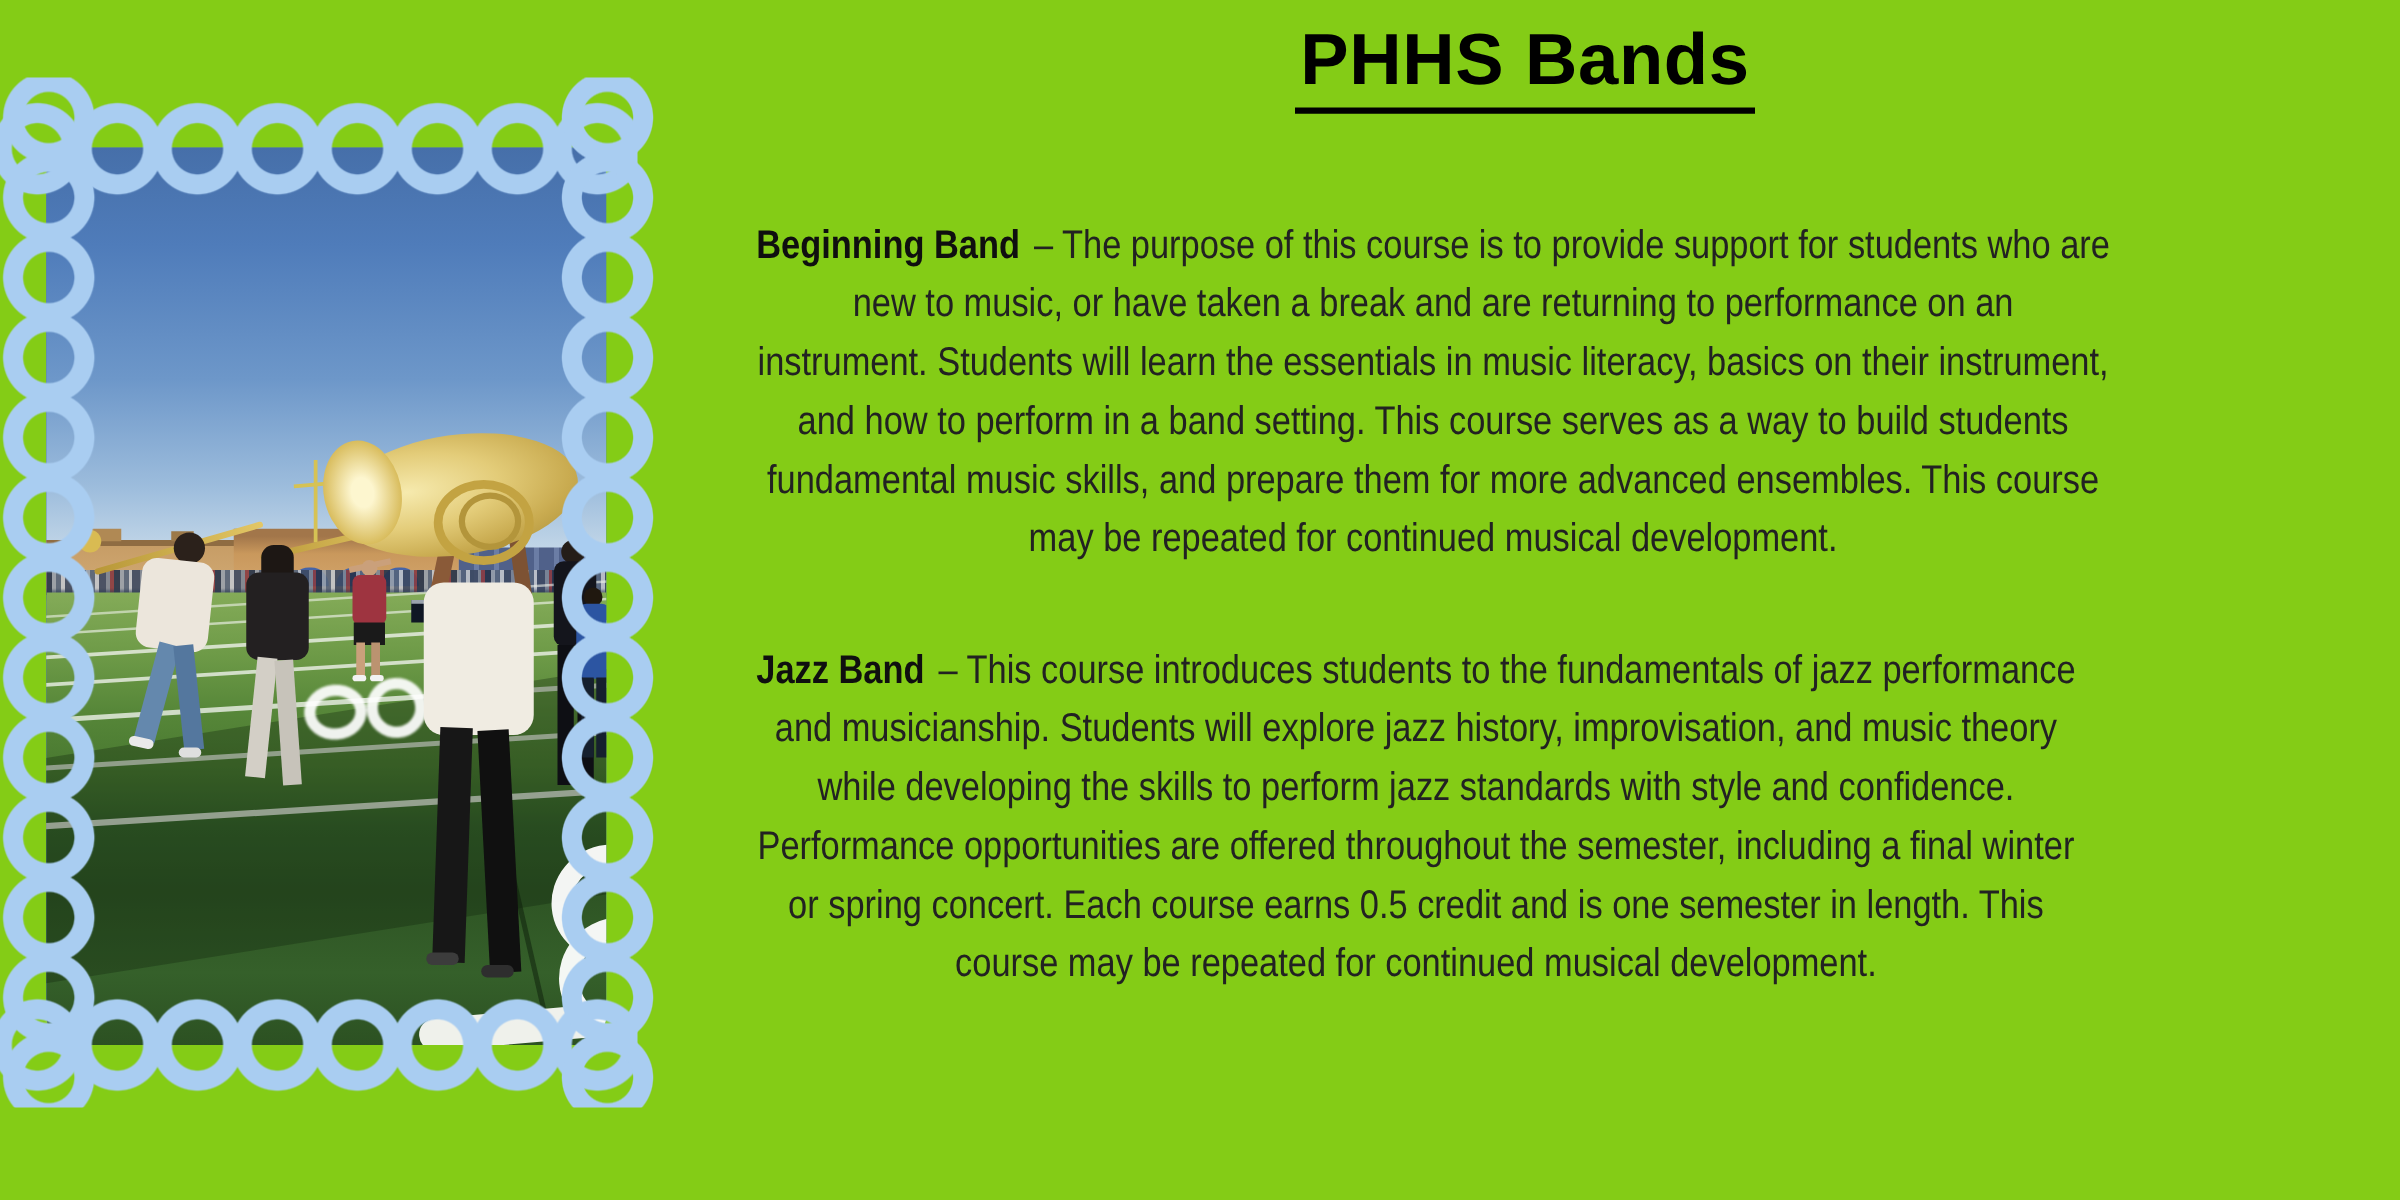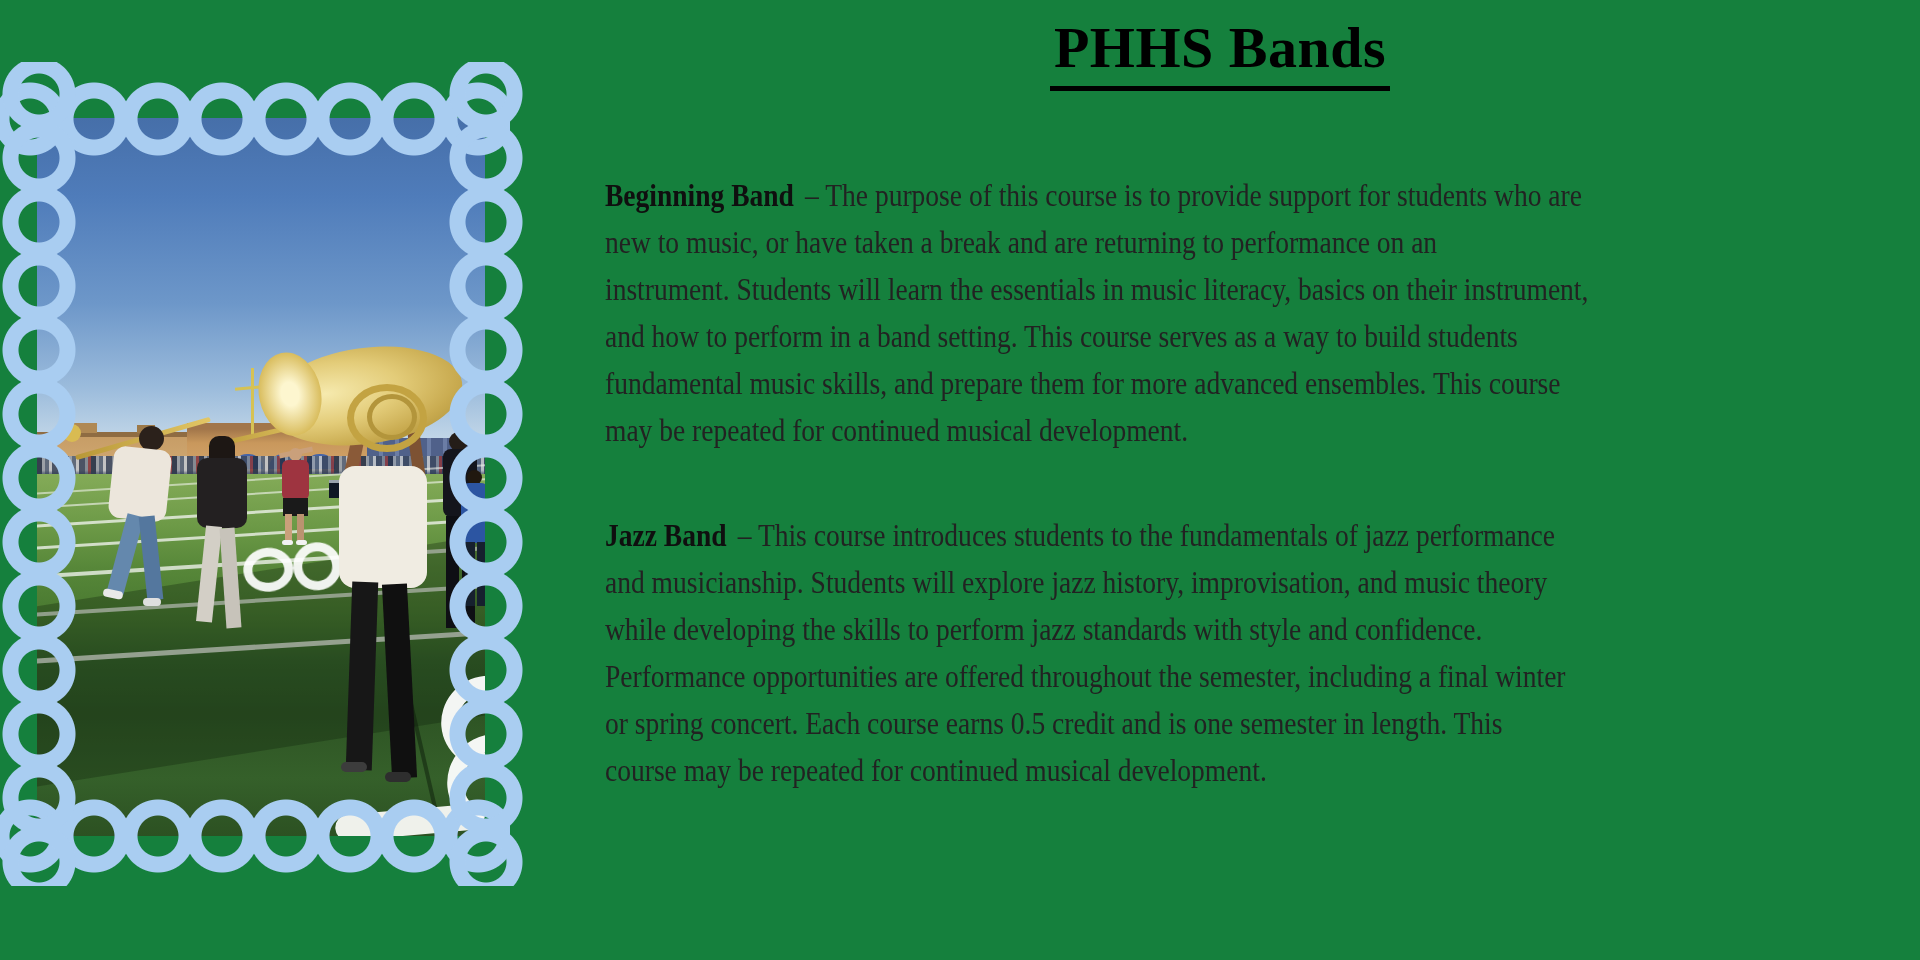--- a/index.html
+++ b/index.html
@@ -1,27 +1,27 @@
 <!DOCTYPE html>
 <html><head>
 <meta charset="utf-8">
 <style>
   html,body{margin:0;padding:0;background:#ffffff;}
   .canvas{
-    position:relative;width:1920px;height:960px;background:#15803d;overflow:hidden;
-    font-family:Liberation Serif, serif;color:#212121;
+    position:relative;width:1920px;height:960px;background:#84cc16;overflow:hidden;
+    font-family:Liberation Sans, sans-serif;color:#212121;
   }
   
   .title-wrap{position:absolute;left:605px;top:14px;width:1230px;text-align:center;}
   .title{
     display:inline-block;font-size:58px;font-weight:700;color:#000;
     border-bottom:5px solid #000;padding:0 4px 5px 4px;letter-spacing:0.5px;
   }
   
-  .course{position:absolute;left:605px;}
+  .course{position:absolute;left:605px;text-align:center;}
   .course.first{top:172px;}
   .course.second{top:512px;}
   .line{height:47px;line-height:47px;font-size:32px;white-space:nowrap;
         transform:scaleX(.86);transform-origin:0 0;color:#222;}
   .lead{font-weight:700;color:#0f0f0f;margin-right:13px;}
   
   .frame{position:absolute;left:8px;top:70px;width:492px;height:808px;}
   .scallop{position:absolute;pointer-events:none;z-index:5;}
   .sc-top,.sc-bottom{left:-10px;right:-10px;height:76px;background-repeat:repeat-x;background-size:64px 76px;
     background-image:radial-gradient(circle at 32px 38px, rgba(0,0,0,0) 20px, #a9cdf1 21px, #a9cdf1 36px, rgba(0,0,0,0) 37px);}

